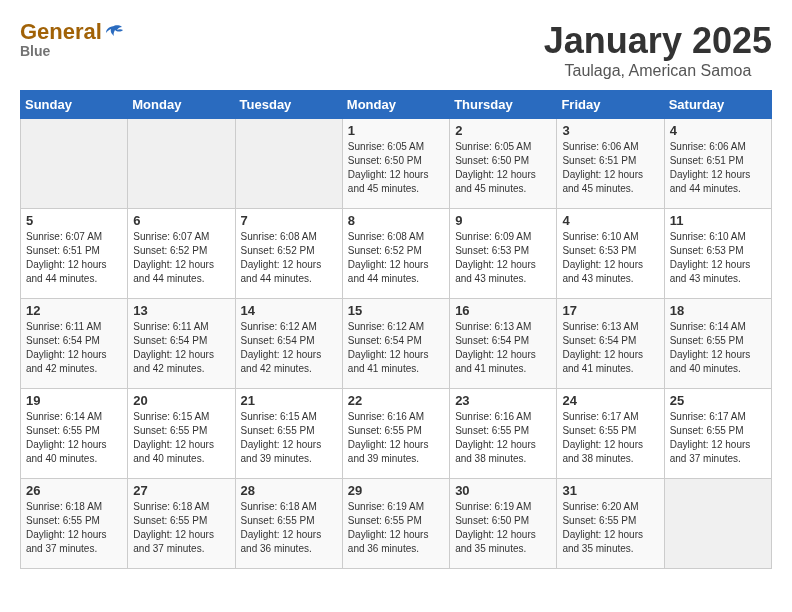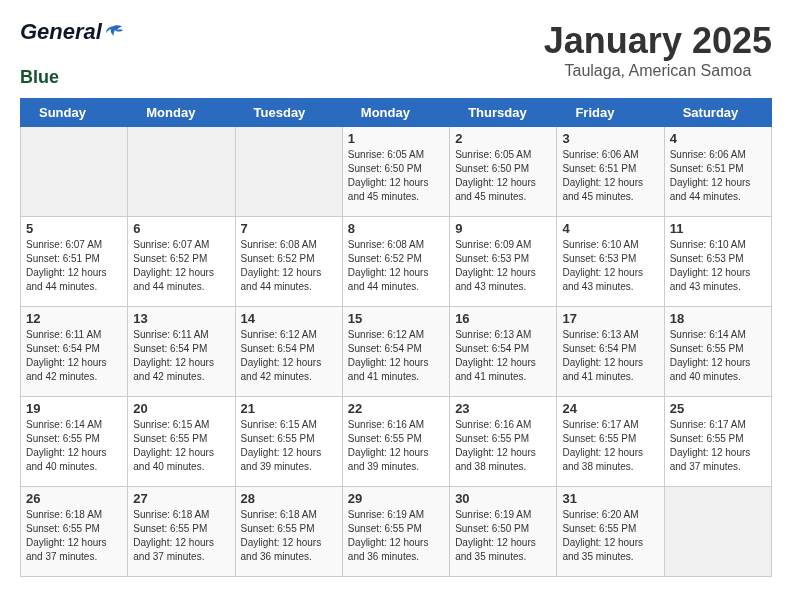--- a/index.html
+++ b/index.html
@@ -42,21 +42,21 @@
     table {
       width: 100%;
       border-collapse: collapse;
       table-layout: fixed;
     }
     thead tr th {
       background-color: #2a6bbf;
       color: white;
       font-size: 13px;
       font-weight: bold;
-      padding: 6px 18px;
+      padding: 6px 4px;
       text-align: left;
       border: 1px solid #2a6bbf;
     }
     tbody tr td {
       vertical-align: top;
       border: 1px solid #ccc;
       padding: 4px 5px;
       font-size: 11px;
       color: #333;
       height: 90px;
@@ -81,25 +81,25 @@
     }
   </style>
 </head>
 <body>
 
 <div class="header">
   <div class="logo">
     <div class="logo-wrapper">
       <div>
         <div style="font-size:22px; font-weight:bold; line-height:1.1;">
-          <span style="color:#0f172a;font-style:italic;">General</span><svg width="20" height="18" viewBox="0 0 20 18" style="vertical-align:middle; margin-left:2px;">
+          <span style="color:#a16207;">General</span><svg width="20" height="18" viewBox="0 0 20 18" style="vertical-align:middle; margin-left:2px;">
               <path d="M10 2 C10 2, 14 0, 18 3 C16 3, 14 4, 13 6 C15 5, 17 5, 19 6 C17 8, 13 8, 11 6 C10 8, 9 10, 10 12 C8 10, 6 8, 7 5 C5 6, 3 7, 2 9 C2 6, 4 3, 10 2Z" fill="#2a6bbf"></path>
             </svg>
         </div>
-        <div style="font-size:18px; font-weight:bold; color:#14532d; line-height:1.1;margin-top:24px;">Blue</div>
+        <div style="font-size:14px; font-weight:bold; color:#737373; line-height:1.1;">Blue</div>
       </div>
     </div>
   </div>
   <div class="title-block">
     <div class="month-title">January 2025</div>
     <div class="subtitle">Taulaga, American Samoa</div>
   </div>
 </div>
 
 <table>

